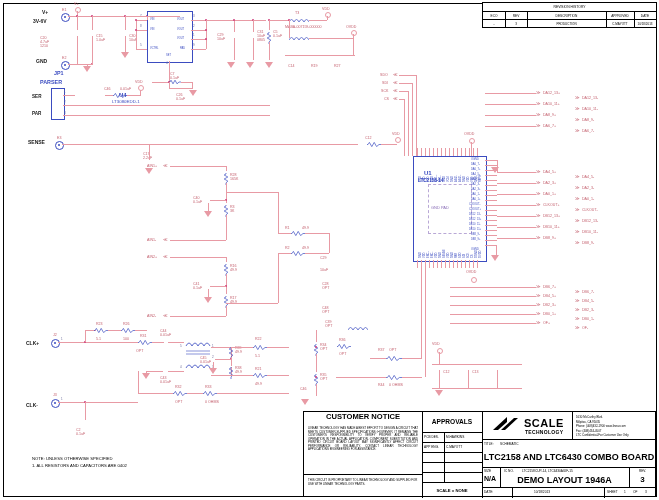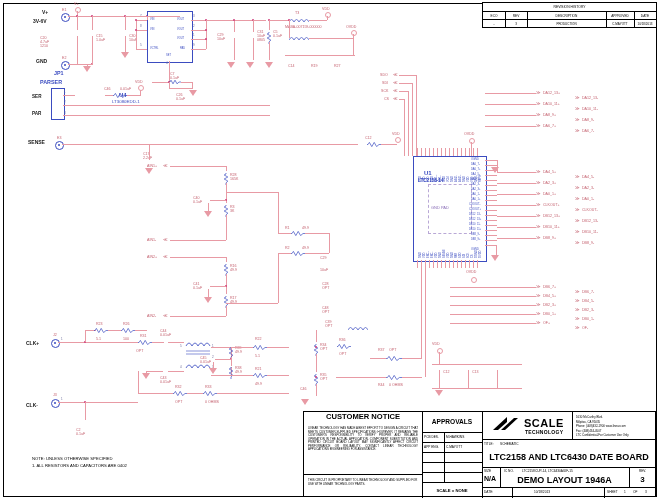--- a/index.html
+++ b/index.html
@@ -976,21 +976,21 @@
     <div class="tbcell" style="left:221px;top:17px;font-size:5px;font-weight:bold;color:#000;letter-spacing:0.3px;">TECHNOLOGY</div>
 
     <div class="tbcell" style="left:272px;top:3px;font-size:2.9px;color:#000;">1630 McCarthy Blvd.</div>
     <div class="tbcell" style="left:272px;top:7.5px;font-size:2.9px;color:#000;">Milpitas, CA 95035</div>
     <div class="tbcell" style="left:272px;top:12px;font-size:2.9px;color:#000;">Phone: (408)432-1900    www.linear.com</div>
     <div class="tbcell" style="left:272px;top:16.5px;font-size:2.9px;color:#000;">Fax: (408)434-0507</div>
     <div class="tbcell" style="left:272px;top:21px;font-size:2.9px;color:#000;">LTC Confidential-For Customer Use Only</div>
 
     <div class="tbcell thead" style="left:180px;top:30px;">TITLE:</div>
     <div class="tbcell thead" style="left:196px;top:30px;">SCHEMATIC</div>
-    <div class="tbcell ctr" style="left:178px;top:40px;width:174px;font-size:9px;font-weight:bold;color:#000;">LTC2158 AND LTC6430 DATE BOARD</div>
+    <div class="tbcell ctr" style="left:178px;top:40px;width:174px;font-size:9px;font-weight:bold;color:#000;">LTC2158 AND LTC6430 COMBO BOARD</div>
 
     <div class="tbcell thead" style="left:180px;top:57px;">SIZE</div>
     <div class="tbcell" style="left:180px;top:63px;font-size:7px;font-weight:bold;color:#000;">N/A</div>
     <div class="tbcell thead" style="left:200px;top:57px;">IC NO.</div>
     <div class="tbcell thead" style="left:218px;top:57px;">LTC2158CUP-14, LTC6430AIUF-15</div>
     <div class="tbcell ctr" style="left:196px;top:63px;width:129px;font-size:9px;font-weight:bold;color:#000;">DEMO LAYOUT 1946A</div>
     <div class="tbcell ctr thead" style="left:325px;top:57px;width:27px;">REV.</div>
     <div class="tbcell ctr" style="left:325px;top:63px;width:27px;font-size:8px;font-weight:bold;color:#000;">3</div>
 
     <div class="tbcell thead" style="left:180px;top:78px;">DATE:</div>

